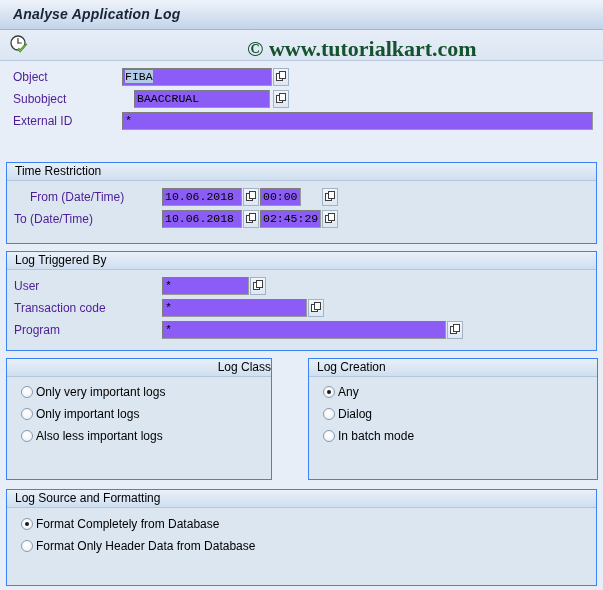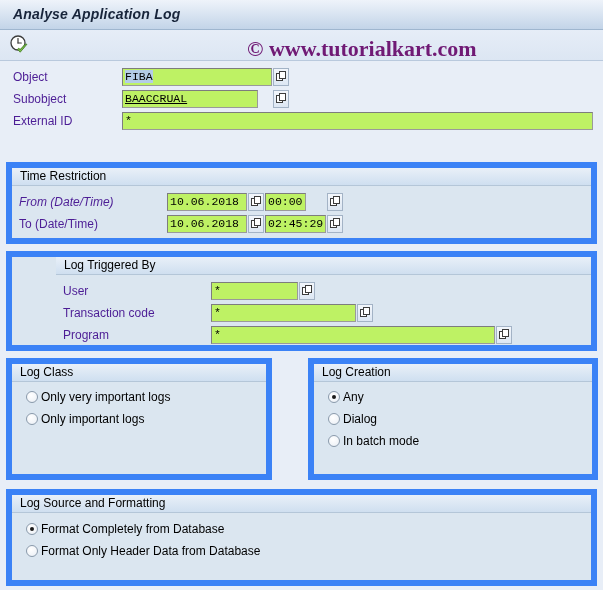--- a/index.html
+++ b/index.html
@@ -52,21 +52,21 @@
     height: 22px;
     cursor: pointer;
   }
   .watermark {
     position: absolute;
     left: 247px;
     top: 36px;
     font-family: "Liberation Serif", serif;
     font-size: 22px;
     font-weight: bold;
-    color: #701a75;
+    color: #14532d;
     white-space: nowrap;
     pointer-events: none;
     z-index: 5;
   }
 
   
   .topfields {
     position: relative;
     height: 68px;
     padding-top: 6px;
@@ -87,21 +87,21 @@
   }
 
   
   .inp {
     position: absolute;
     box-sizing: border-box;
     height: 18px;
     border: 1px solid #9a9a9a;
     border-top-color: #7d7d7d;
     border-left-color: #7d7d7d;
-    background: #bef264;
+    background: #8b5cf6;
     font-family: "Liberation Mono", monospace;
     font-size: 11.5px;
     line-height: 16px;
     padding: 0 2px;
     color: #000;
     white-space: nowrap;
     overflow: hidden;
   }
   .inp.sel-text > span.sel {
     background: #b3cce6;
@@ -116,21 +116,21 @@
     border: 1px solid #a3b3c6;
     background: linear-gradient(to bottom, #f2f6fb 0%, #dde7f3 100%);
     cursor: pointer;
   }
   .vh svg { display: block; margin: 2px auto 0; }
 
   
   .group {
     position: absolute;
     box-sizing: border-box;
-    border: 6px solid #3b82f6;
+    border: 1px solid #3b82f6;
     background: #dbe6f0;
   }
   .group-hdr {
     height: 18px;
     box-sizing: border-box;
     background: linear-gradient(to bottom, #e9f0f8 0%, #cfdff0 100%);
     border-bottom: 1px solid #b4c6d8;
     padding-left: 8px;
     font-size: 12px;
     line-height: 17px;
@@ -208,42 +208,42 @@
     <div class="vh" style="left:273px; top:1px;">
       <svg width="11" height="11" viewBox="0 0 11 11">
         <rect x="0.5" y="2.5" width="6" height="7" fill="#ffffff" stroke="#3c3c3c" stroke-width="1"></rect>
         <rect x="3.5" y="0.5" width="6" height="7" fill="#ffffff" stroke="#3c3c3c" stroke-width="1"></rect>
       </svg>
     </div>
   </div>
 
   <div class="frow">
     <div class="flabel">Subobject</div>
-    <div class="inp" style="left:122px; top:1px; width:136px;text-decoration:underline;">BAACCRUAL</div>
+    <div class="inp" style="left:134px; top:1px; width:136px;">BAACCRUAL</div>
     <div class="vh" style="left:273px; top:1px;">
       <svg width="11" height="11" viewBox="0 0 11 11">
         <rect x="0.5" y="2.5" width="6" height="7" fill="#ffffff" stroke="#3c3c3c" stroke-width="1"></rect>
         <rect x="3.5" y="0.5" width="6" height="7" fill="#ffffff" stroke="#3c3c3c" stroke-width="1"></rect>
       </svg>
     </div>
   </div>
 
   <div class="frow">
     <div class="flabel">External ID</div>
     <div class="inp" style="left:122px; top:1px; width:471px;">*</div>
   </div>
 
 </div>
 
 <div class="group" style="left:6px; top:162px; width:591px; height:82px;">
   <div class="group-hdr">Time Restriction</div>
   <div class="group-body" style="height:62px;">
 
     <div class="frow" style="margin-top:6px;">
-      <div class="flabel" style="left:7px;font-style:italic;">From (Date/Time)</div>
+      <div class="flabel" style="left:23px;">From (Date/Time)</div>
       <div class="inp" style="left:155px; top:1px; width:80px; text-align:left;">10.06.2018</div>
       <div class="vh" style="left:236px; top:1px;">
         <svg width="11" height="11" viewBox="0 0 11 11">
           <rect x="0.5" y="2.5" width="6" height="7" fill="#ffffff" stroke="#3c3c3c" stroke-width="1"></rect>
           <rect x="3.5" y="0.5" width="6" height="7" fill="#ffffff" stroke="#3c3c3c" stroke-width="1"></rect>
         </svg>
       </div>
       <div class="inp" style="left:253px; top:1px; width:41px;">00:00:00</div>
       <div class="vh" style="left:315px; top:1px;">
         <svg width="11" height="11" viewBox="0 0 11 11">
@@ -267,21 +267,21 @@
         <svg width="11" height="11" viewBox="0 0 11 11">
           <rect x="0.5" y="2.5" width="6" height="7" fill="#ffffff" stroke="#3c3c3c" stroke-width="1"></rect>
           <rect x="3.5" y="0.5" width="6" height="7" fill="#ffffff" stroke="#3c3c3c" stroke-width="1"></rect>
         </svg>
       </div>
     </div>
 
   </div>
 </div>
 
-<div class="group" style="left:6px; top:251px; width:591px; height:100px;padding-left:44px;">
+<div class="group" style="left:6px; top:251px; width:591px; height:100px;">
   <div class="group-hdr">Log Triggered By</div>
   <div class="group-body" style="height:80px;">
 
     <div class="frow" style="margin-top:6px;">
       <div class="flabel" style="left:7px;">User</div>
       <div class="inp" style="left:155px; top:1px; width:87px;">*</div>
       <div class="vh" style="left:243px; top:1px;">
         <svg width="11" height="11" viewBox="0 0 11 11">
           <rect x="0.5" y="2.5" width="6" height="7" fill="#ffffff" stroke="#3c3c3c" stroke-width="1"></rect>
           <rect x="3.5" y="0.5" width="6" height="7" fill="#ffffff" stroke="#3c3c3c" stroke-width="1"></rect>
@@ -307,30 +307,34 @@
         <svg width="11" height="11" viewBox="0 0 11 11">
           <rect x="0.5" y="2.5" width="6" height="7" fill="#ffffff" stroke="#3c3c3c" stroke-width="1"></rect>
           <rect x="3.5" y="0.5" width="6" height="7" fill="#ffffff" stroke="#3c3c3c" stroke-width="1"></rect>
         </svg>
       </div>
     </div>
 
   </div>
 </div>
 
-<div class="group" style="left:6px; top:358px; width:266px; height:122px;">
+<div class="group" style="left:6px; top:358px; width:266px; height:122px;text-align:right;">
   <div class="group-hdr">Log Class</div>
   <div class="group-body" style="padding-top:5px;">
     <div class="radio-row">
       <span class="rb"></span>
       <span class="rb-label">Only very important logs</span>
     </div>
     <div class="radio-row">
       <span class="rb"></span>
       <span class="rb-label">Only important logs</span>
+    </div>
+    <div class="radio-row">
+      <span class="rb"></span>
+      <span class="rb-label">Also less important logs</span>
     </div>
   </div>
 </div>
 
 <div class="group" style="left:276px; top:358px; width:290px; height:122px;margin-left:32px;">
   <div class="group-hdr">Log Creation</div>
   <div class="group-body" style="padding-top:5px;">
     <div class="radio-row">
       <span class="rb on"></span>
       <span class="rb-label">Any</span>

